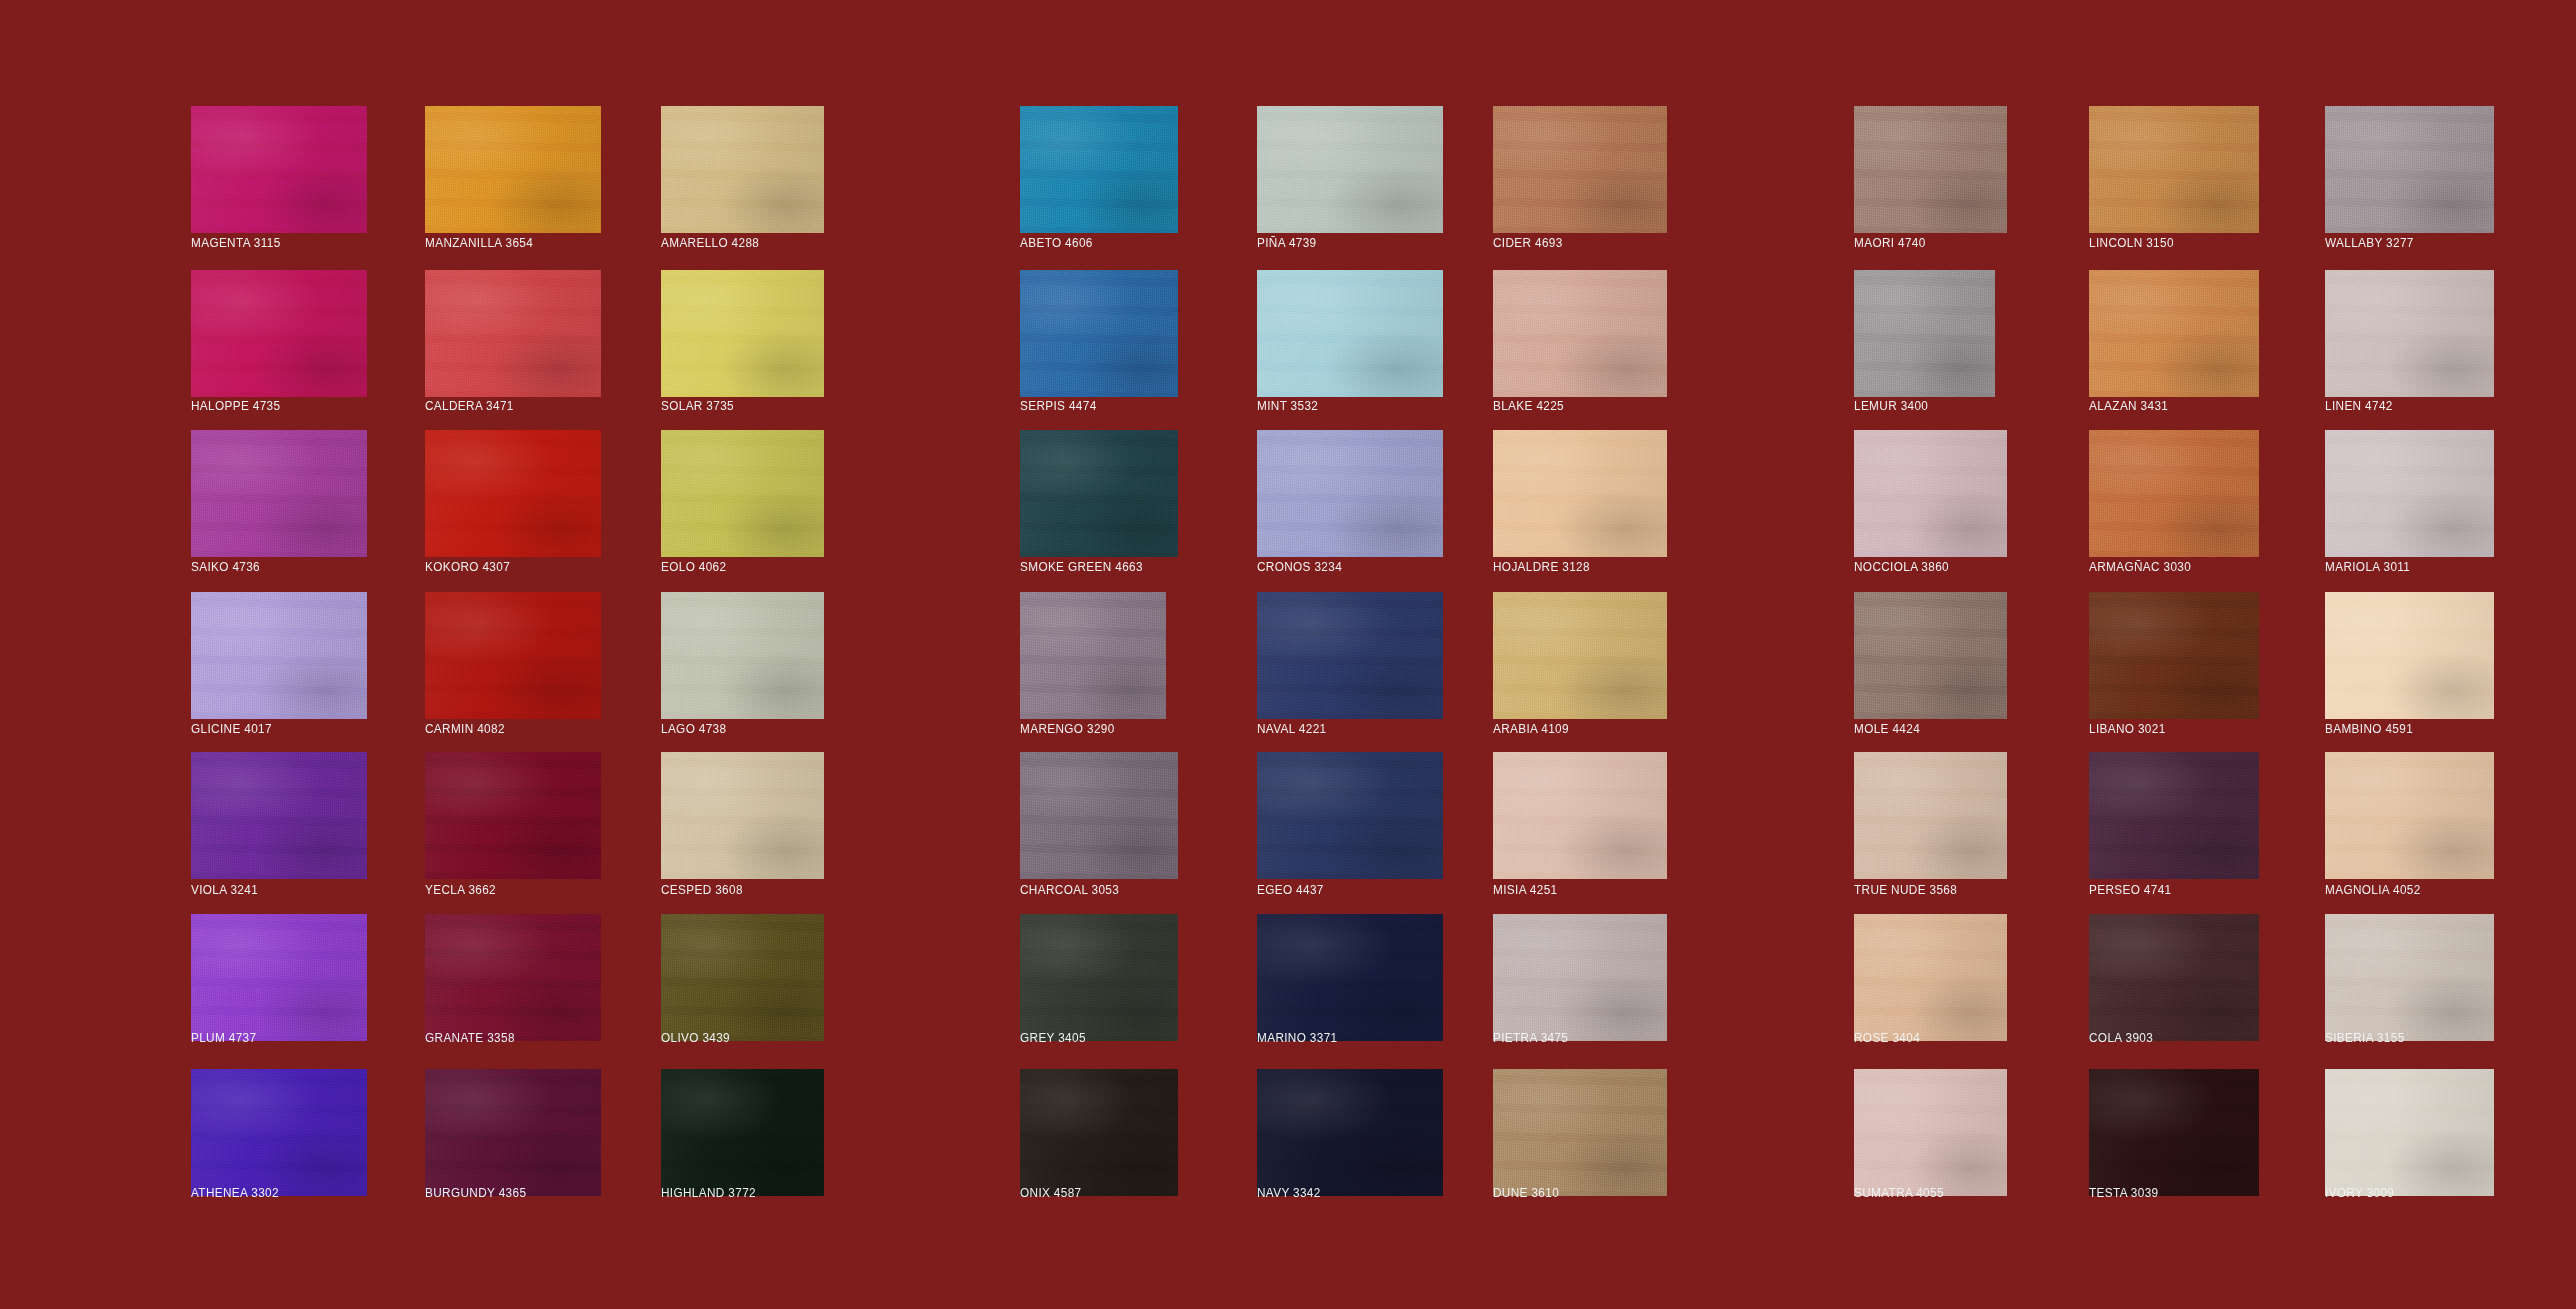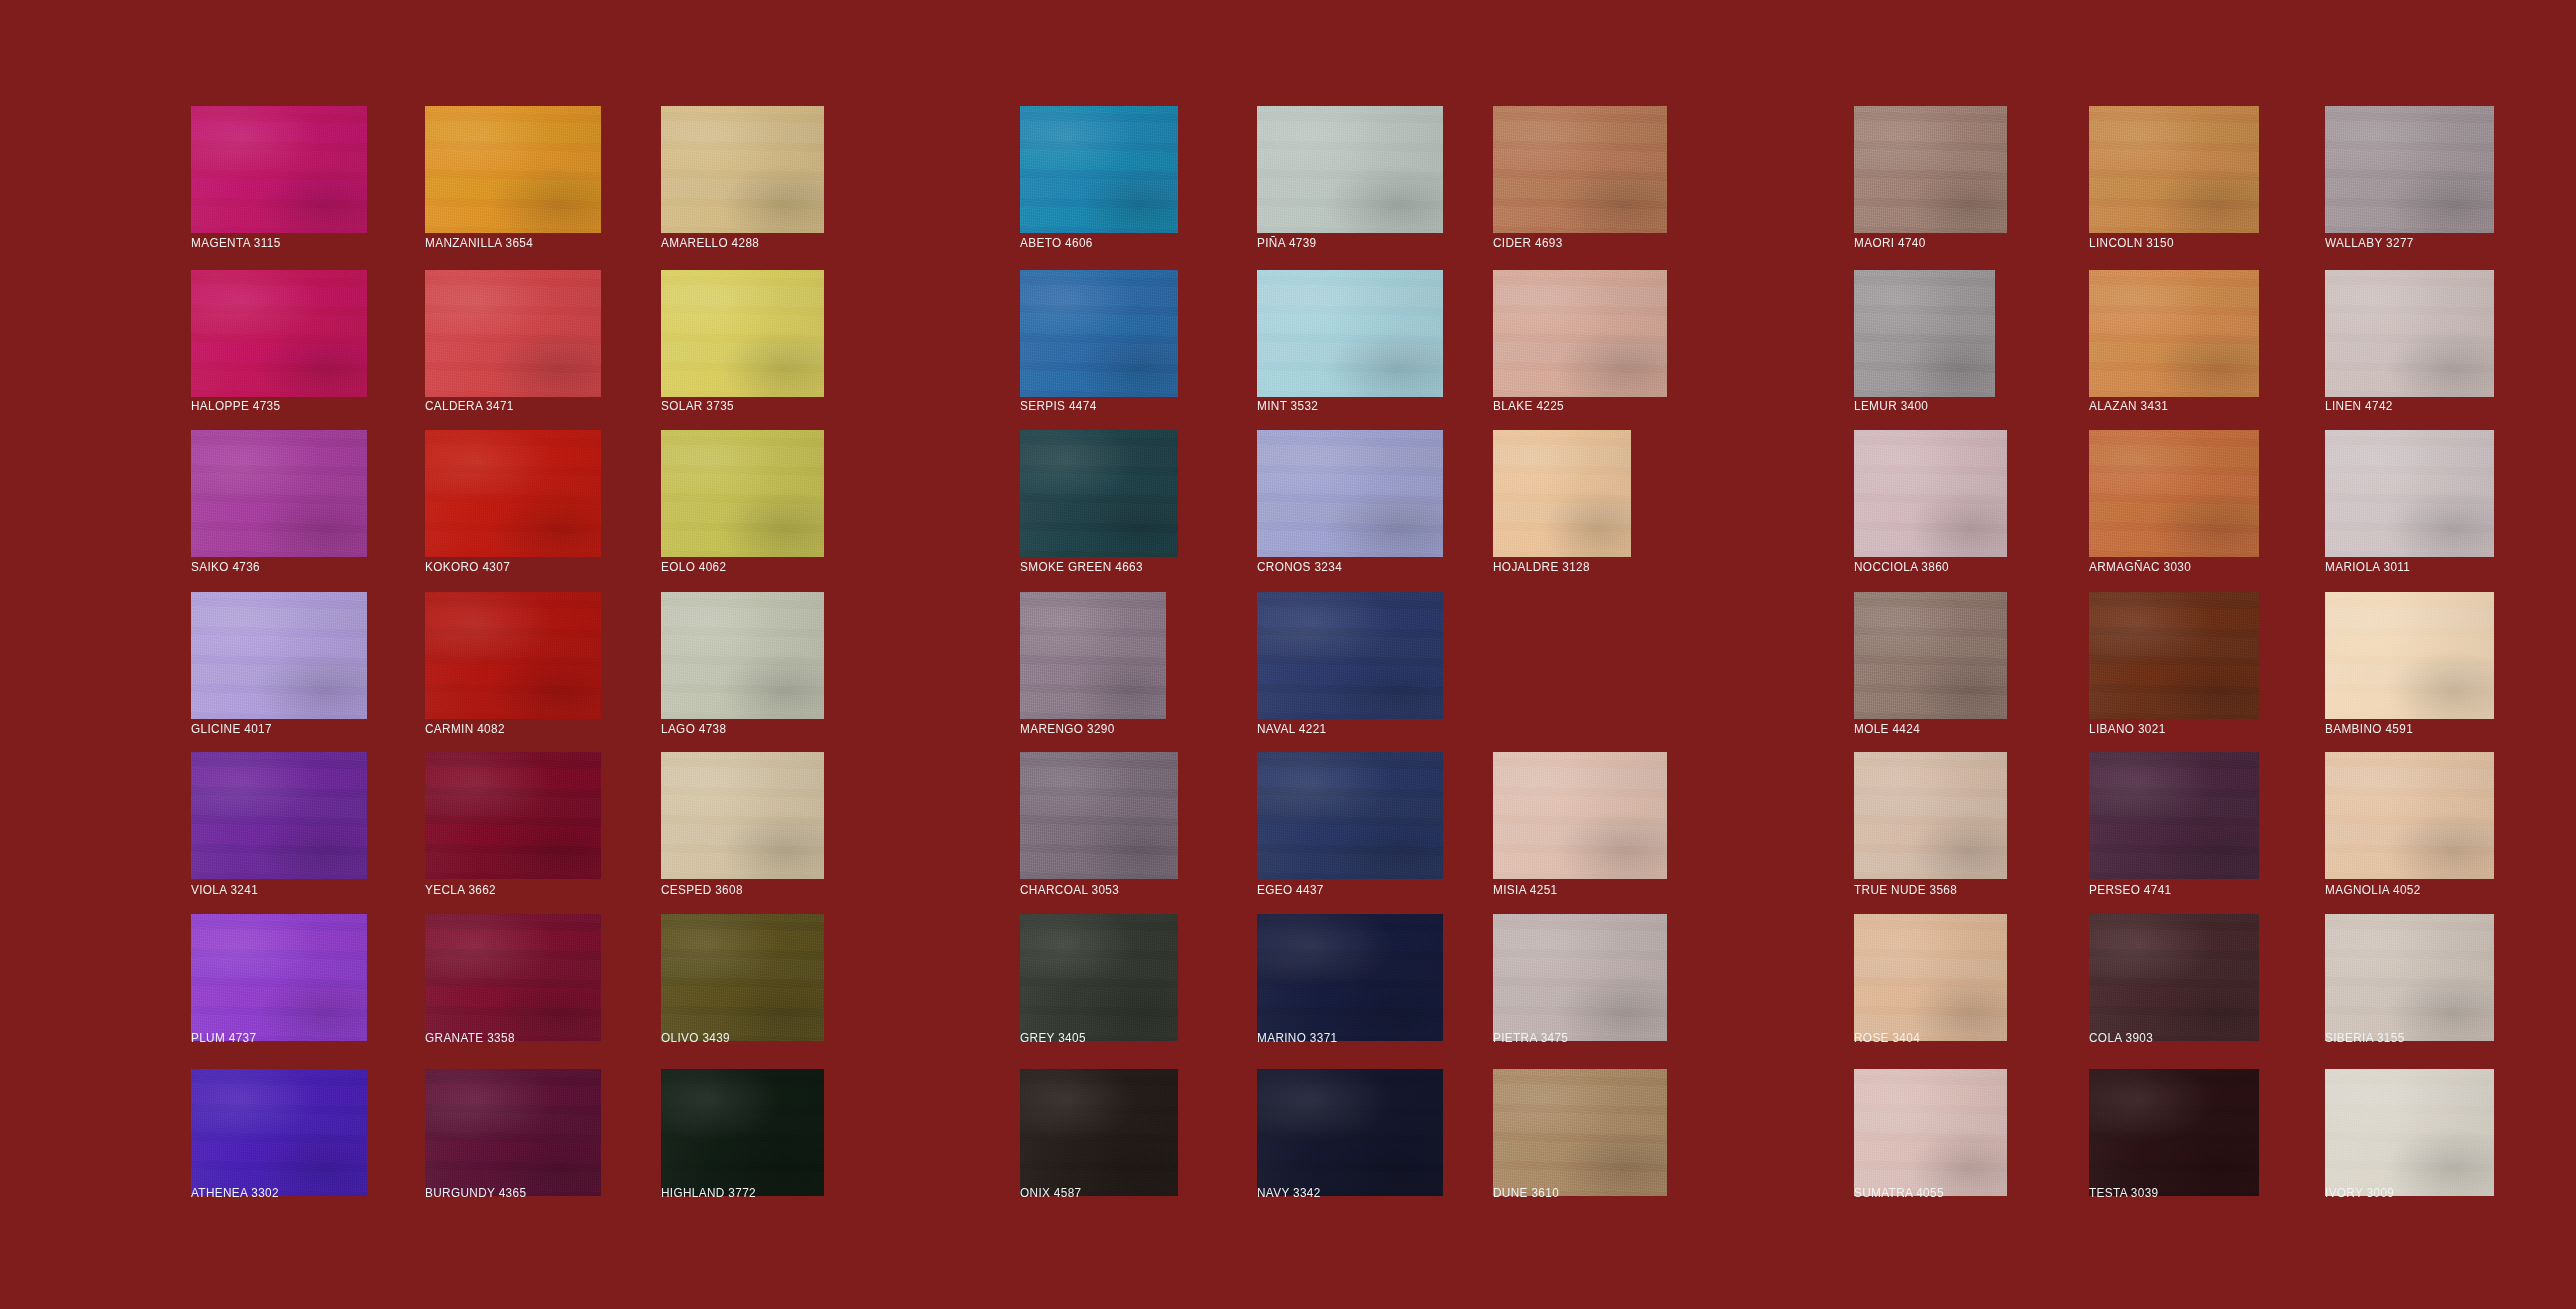--- a/index.html
+++ b/index.html
@@ -167,21 +167,21 @@
       <div class="swatch-label" style="margin-top: 3.4px;">EOLO 4062</div>
     </div>
     <div class="swatch-cell" style="left: 1020px; top: 430px; width: 158px;">
       <div class="swatch-chip" title="SMOKE GREEN 4663" style="height: 127px; background-color: rgb(33, 67, 74);"></div>
       <div class="swatch-label" style="margin-top: 3.4px;">SMOKE GREEN 4663</div>
     </div>
     <div class="swatch-cell" style="left: 1257px; top: 430px; width: 186px;">
       <div class="swatch-chip" title="CRONOS 3234" style="height: 127px; background-color: rgb(160, 163, 206);"></div>
       <div class="swatch-label" style="margin-top: 3.4px;">CRONOS 3234</div>
     </div>
-    <div class="swatch-cell" style="left: 1493px; top: 430px; width: 138px;">
+    <div class="swatch-cell" style="left: 1493px; top: 430px; width: 174px;">
       <div class="swatch-chip" title="HOJALDRE 3128" style="height: 127px; background-color: rgb(233, 196, 157);"></div>
       <div class="swatch-label" style="margin-top: 3.4px;">HOJALDRE 3128</div>
     </div>
     <div class="swatch-cell" style="left: 1854px; top: 430px; width: 153px;">
       <div class="swatch-chip" title="NOCCIOLA 3860" style="height: 127px; background-color: rgb(210, 185, 189);"></div>
       <div class="swatch-label" style="margin-top: 3.4px;">NOCCIOLA 3860</div>
     </div>
     <div class="swatch-cell" style="left: 2089px; top: 430px; width: 170px;">
       <div class="swatch-chip" title="ARMAGÑAC 3030" style="height: 127px; background-color: rgb(196, 113, 63);"></div>
       <div class="swatch-label" style="margin-top: 3.4px;">ARMAGÑAC 3030</div>
@@ -202,20 +202,24 @@
       <div class="swatch-chip" title="LAGO 4738" style="height: 127px; background-color: rgb(194, 196, 179);"></div>
       <div class="swatch-label" style="margin-top: 2.7px;">LAGO 4738</div>
     </div>
     <div class="swatch-cell" style="left: 1020px; top: 592px; width: 146px;">
       <div class="swatch-chip" title="MARENGO 3290" style="height: 127px; background-color: rgb(142, 125, 140);"></div>
       <div class="swatch-label" style="margin-top: 2.7px;">MARENGO 3290</div>
     </div>
     <div class="swatch-cell" style="left: 1257px; top: 592px; width: 186px;">
       <div class="swatch-chip" title="NAVAL 4221" style="height: 127px; background-color: rgb(45, 58, 106);"></div>
       <div class="swatch-label" style="margin-top: 2.7px;">NAVAL 4221</div>
+    </div>
+    <div class="swatch-cell" style="left: 1493px; top: 592px; width: 174px;">
+      <div class="swatch-chip" title="ARABIA 4109" style="height: 127px; background-color: rgb(209, 180, 117);"></div>
+      <div class="swatch-label" style="margin-top: 2.7px;">ARABIA 4109</div>
     </div>
     <div class="swatch-cell" style="left: 1854px; top: 592px; width: 153px;">
       <div class="swatch-chip" title="MOLE 4424" style="height: 127px; background-color: rgb(145, 122, 112);"></div>
       <div class="swatch-label" style="margin-top: 2.7px;">MOLE 4424</div>
     </div>
     <div class="swatch-cell" style="left: 2089px; top: 592px; width: 170px;">
       <div class="swatch-chip" title="LIBANO 3021" style="height: 127px; background-color: rgb(107, 49, 24);"></div>
       <div class="swatch-label" style="margin-top: 2.7px;">LIBANO 3021</div>
     </div>
     <div class="swatch-cell" style="left: 2325px; top: 592px; width: 169px;">

